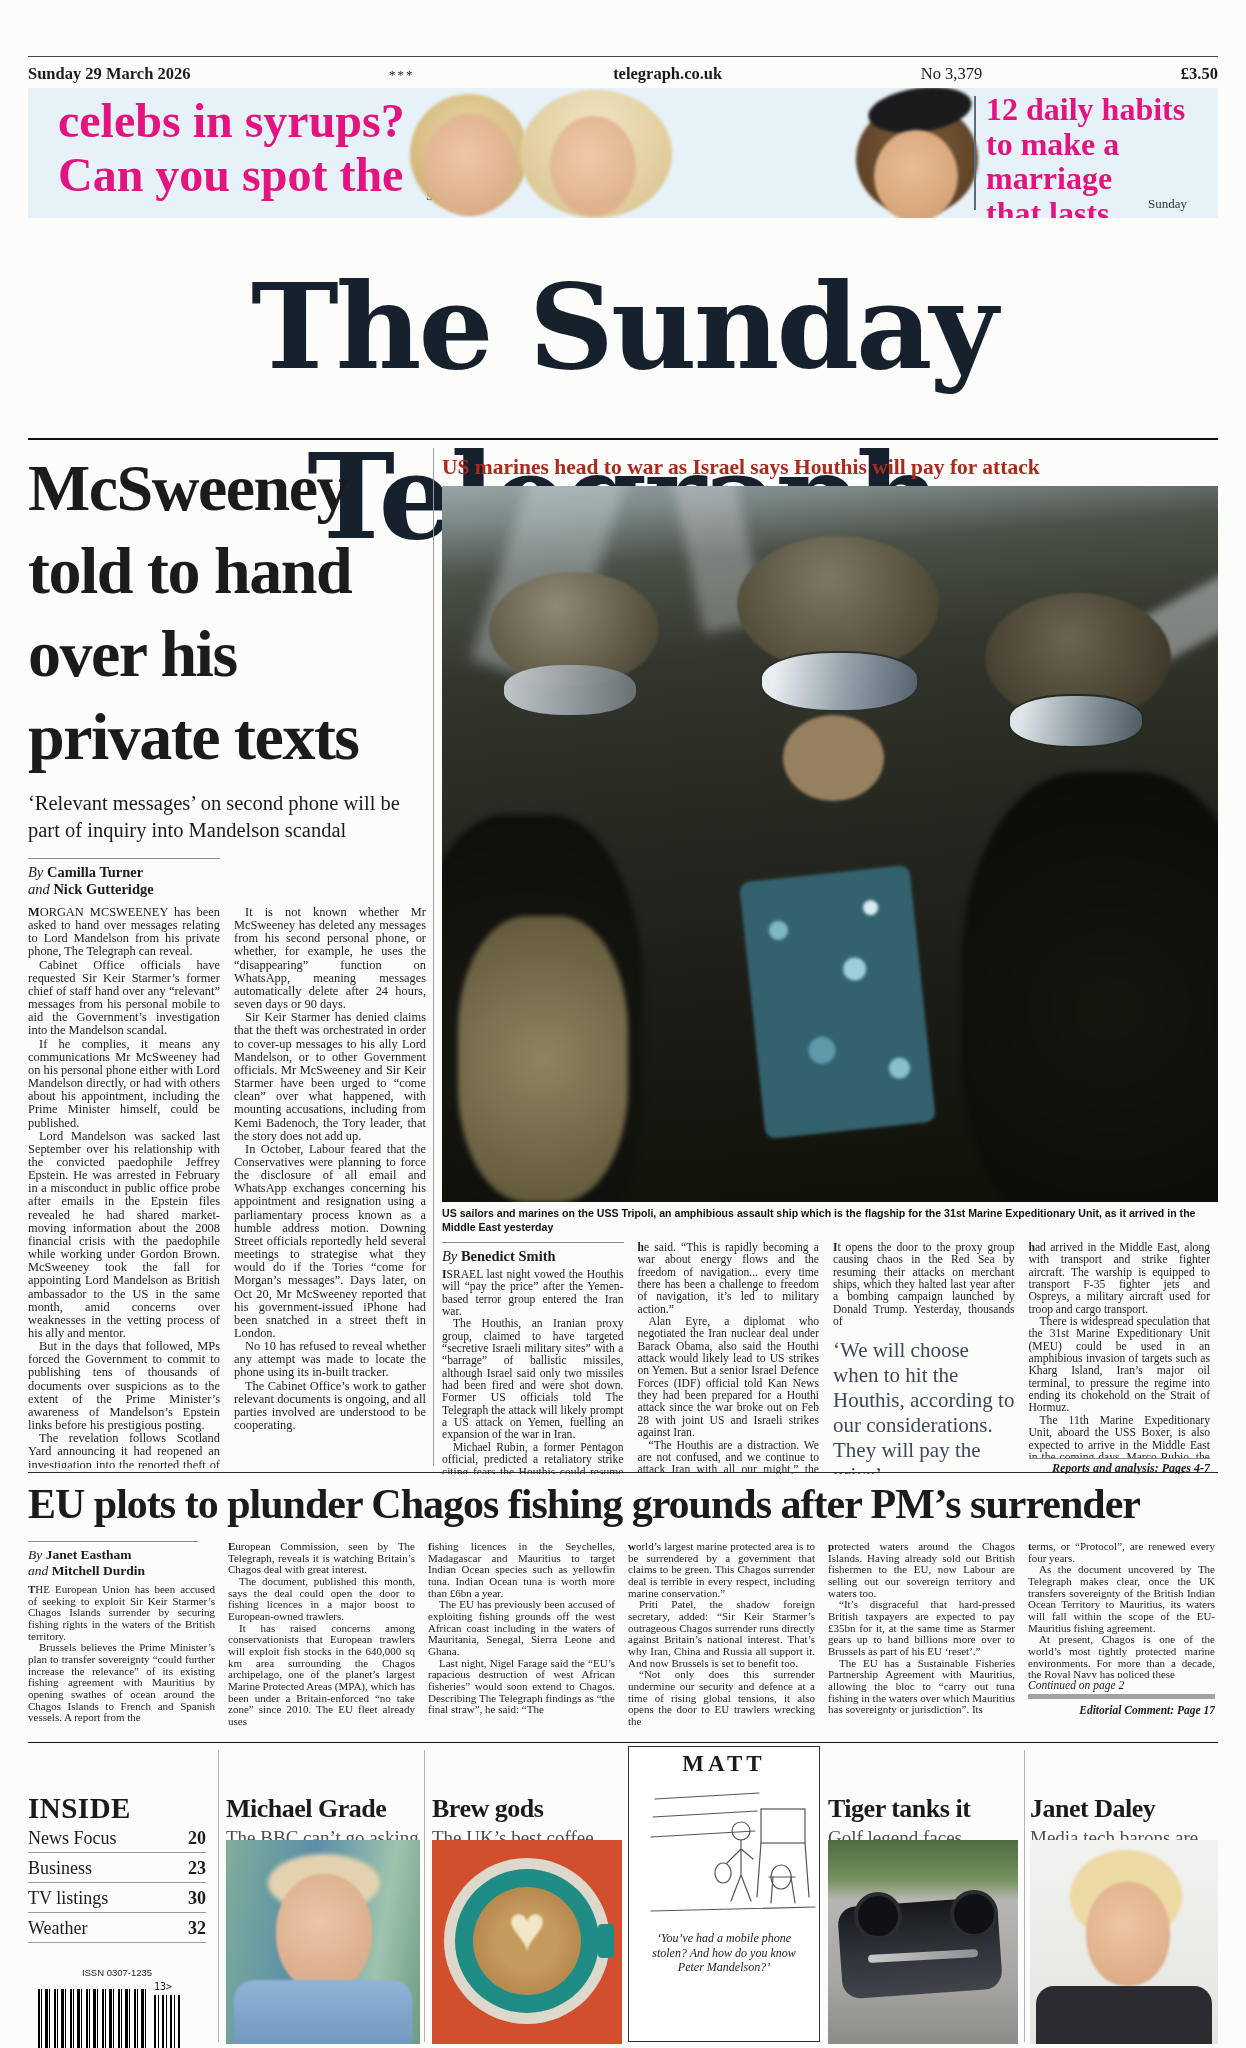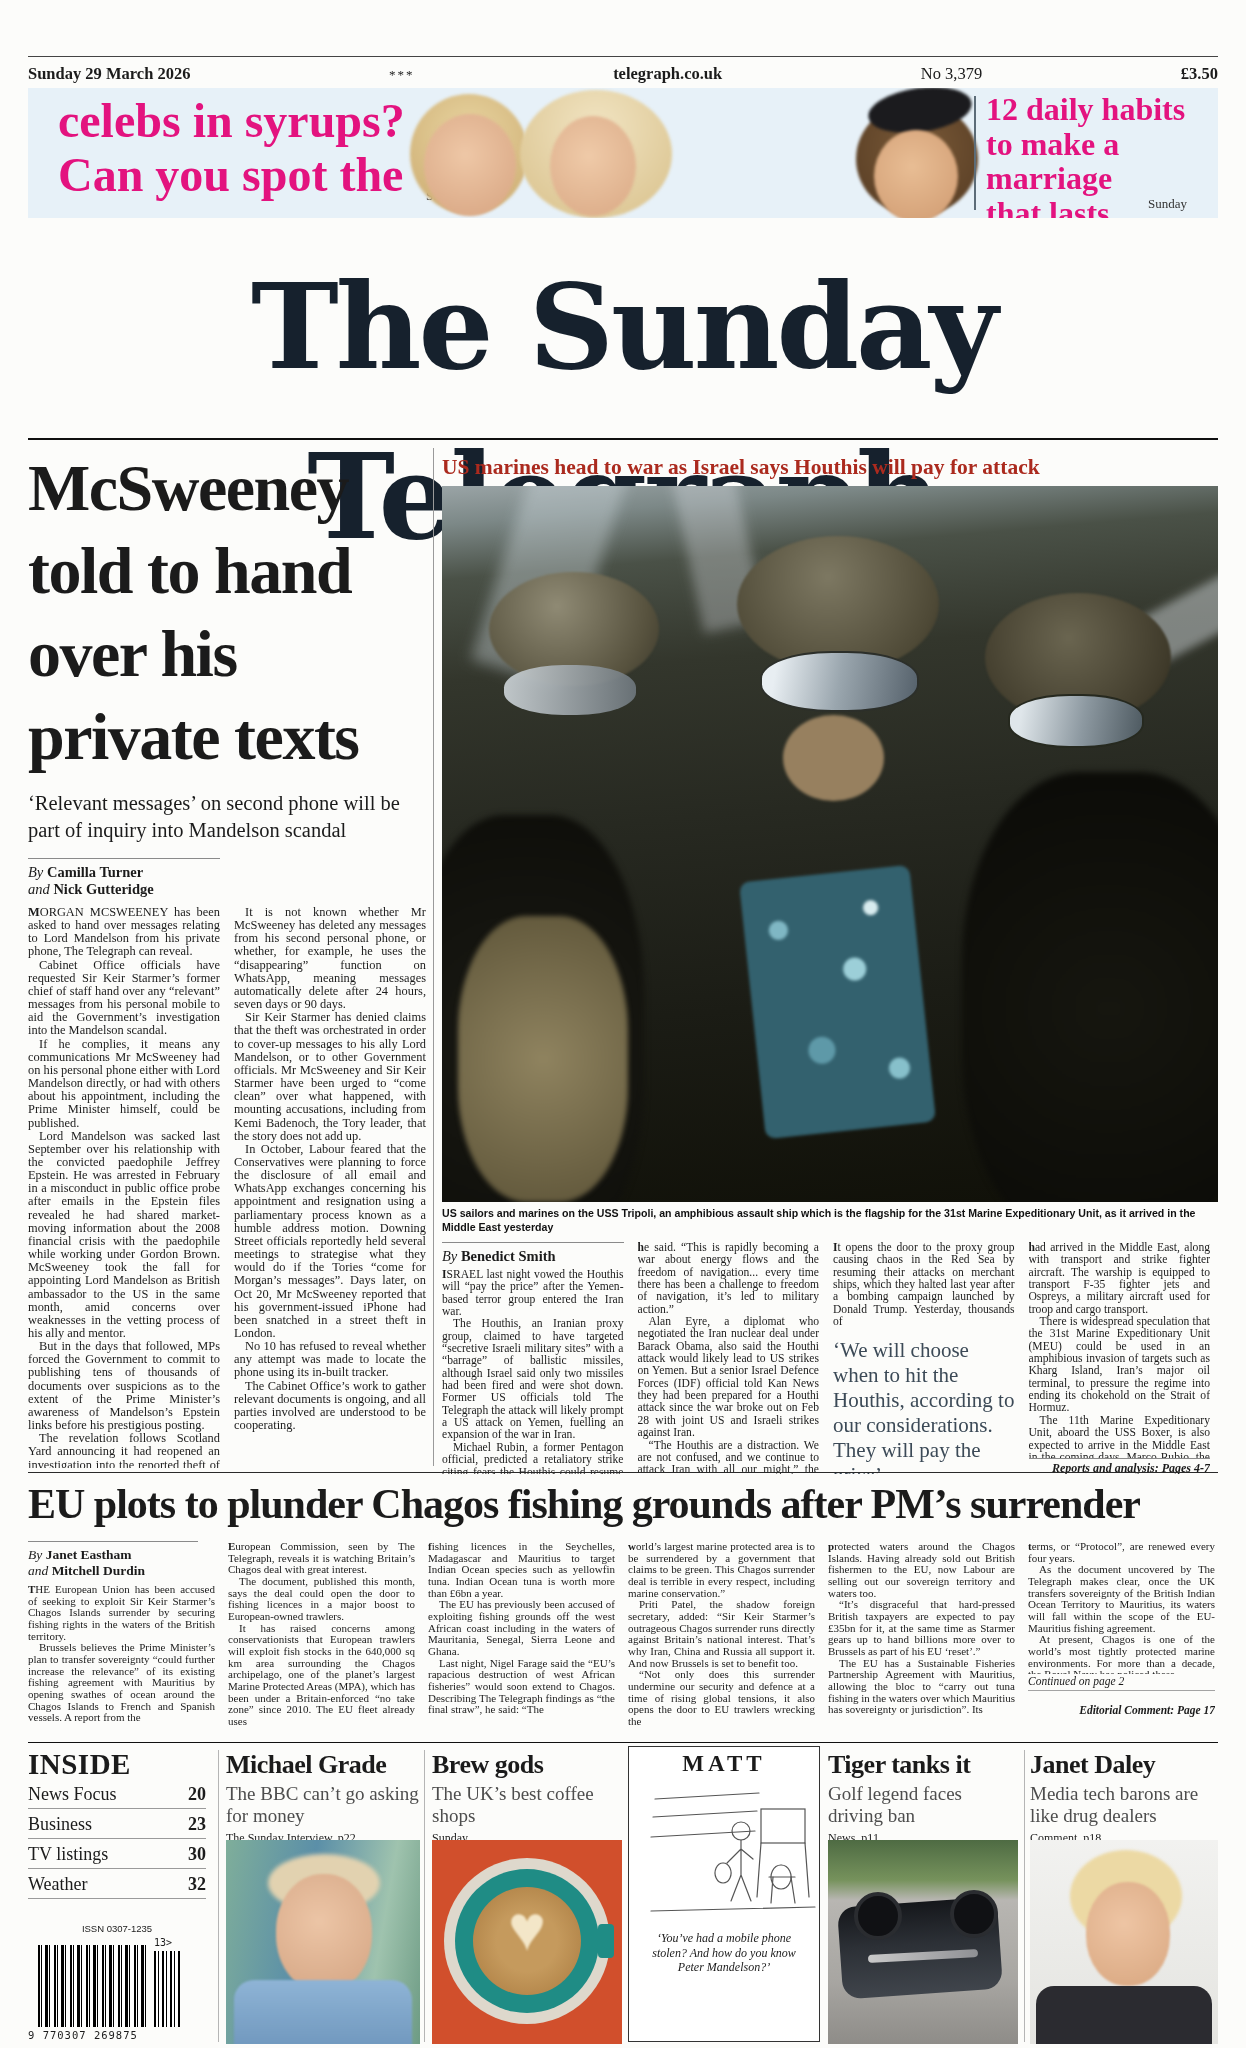--- a/index.html
+++ b/index.html
@@ -72,25 +72,25 @@
            padding-top:3px;font-size:12px;font-style:italic;font-weight:bold;text-align:right;}
   
   .ruleB{position:absolute;left:28px;top:1472px;width:1190px;border-top:1px solid #2a2a2a;}
   .eu{position:absolute;left:28px;top:1479px;width:1190px;height:260px;overflow:hidden;}
   .eu h2{margin:0;font-size:42px;line-height:50px;font-weight:bold;letter-spacing:-1px;white-space:nowrap;}
   .eu .cols{margin-top:12px;height:188px;gap:13px;}
   .ecol{position:relative;width:187px;font-size:11px;line-height:11.65px;text-align:justify;overflow:hidden;}
   .eu .byline{width:170px;margin-top:0;margin-bottom:5px;font-size:13.5px;line-height:16px;}
   .eufoot{position:absolute;left:0;right:0;bottom:12px;background:#fcfcfa;padding-top:2px;font-size:11.5px;}
   .eufoot .cont{font-style:italic;}
-  .eufoot .edit{border-top:1px solid #a3a3a3;margin-top:3px;padding-top:14px;font-style:italic;font-weight:bold;text-align:right;}
+  .eufoot .edit{border-top:5px solid #a3a3a3;margin-top:3px;padding-top:6px;font-style:italic;font-weight:bold;text-align:right;}
   
   .ruleC{position:absolute;left:28px;top:1742px;width:1190px;border-top:1.5px solid #101010;}
   .bsec{position:absolute;top:1750px;}
-  .bsec .btitle{font-size:26px;line-height:29px;font-weight:bold;letter-spacing:-0.5px;}
+  .bsec .btitle{font-size:26px;line-height:29px;font-weight:bold;letter-spacing:-0.5px;margin-top:44px;}
   .bsec .bsub{margin-top:4px;font-size:19px;line-height:21.5px;color:#4d4d4d;}
   .bsec .bkick{margin-top:5px;font-size:12px;color:#222;}
   .bphoto{position:absolute;top:90px;left:0;overflow:hidden;}
   .bvr{position:absolute;top:1750px;width:1px;height:292px;background:#b5b5b5;}
   
   .inside{left:28px;width:178px;}
   .inside .btitle{font-size:29px;letter-spacing:0.5px;}
   .insrow{display:flex;justify-content:space-between;border-bottom:1px solid #9a9a9a;
           padding:5px 0 4px;font-size:18px;line-height:20px;}
   .insrow .pg{font-weight:bold;}

